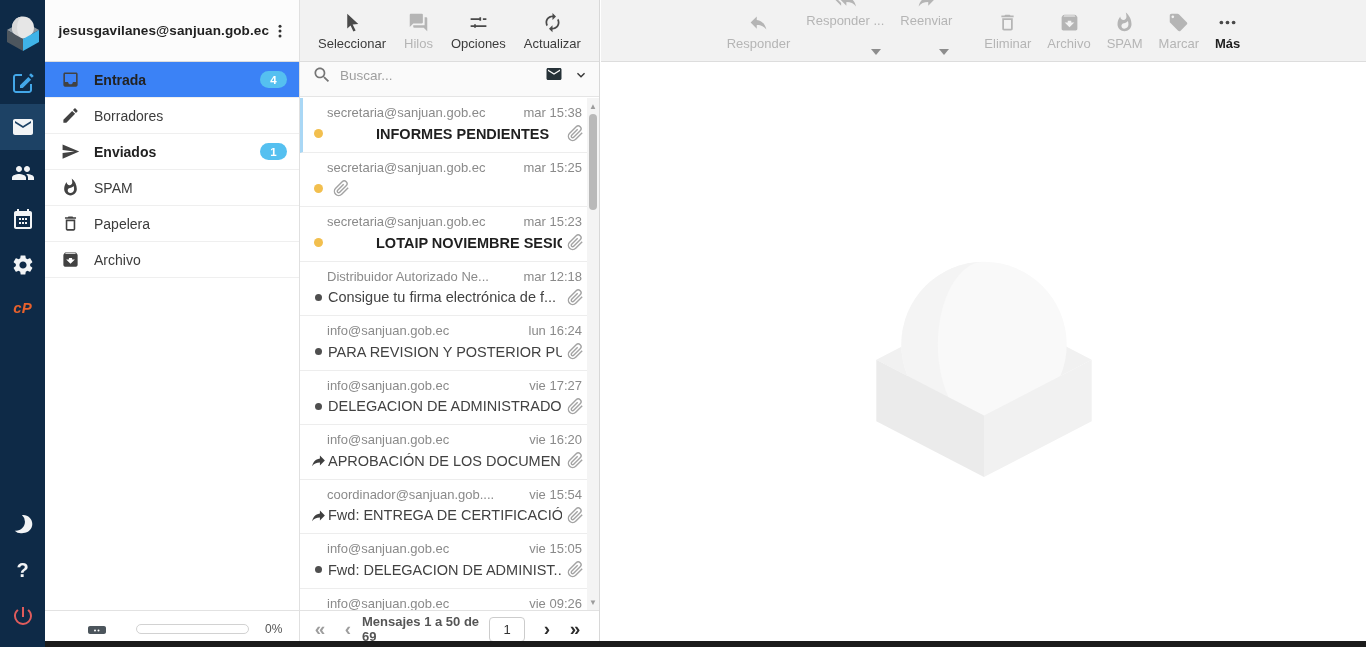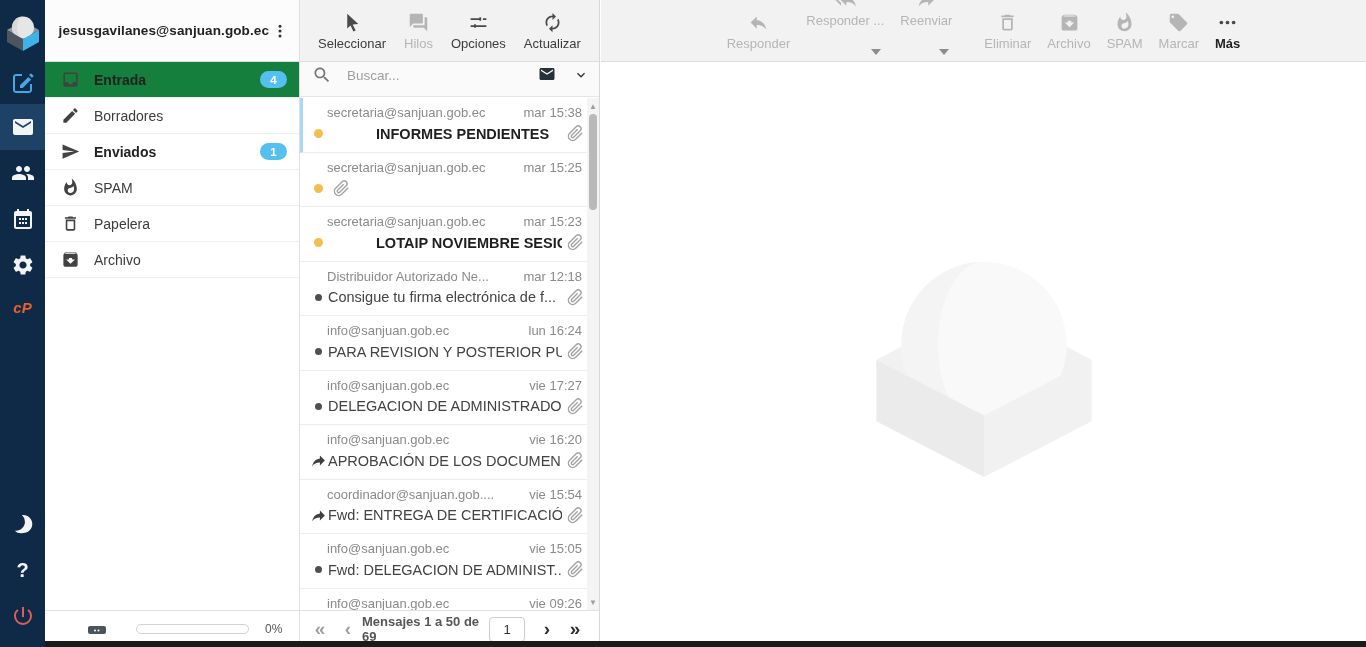--- a/index.html
+++ b/index.html
@@ -21,38 +21,38 @@
   .folder-pane { position:absolute; left:45px; top:0; width:255px; height:647px; background:#fff; border-right:1px solid #e0e0e0; }
   .account-header { height:62px; background:#fcfcfc; border-bottom:1px solid #ddd; display:flex; align-items:center; justify-content:flex-end; padding:0 8px 0 10px; }
   .account-email { font-size:13.5px; font-weight:bold; color:#222; letter-spacing:.1px; }
   .kebab { width:22px; height:26px; display:flex; align-items:center; justify-content:center; color:#333; cursor:pointer; }
   .kebab svg { width:18px; height:18px; fill:currentColor; }
   .folders { }
   .folder-row { height:36px; display:flex; align-items:center; padding:0 12px 0 14px; border-bottom:1px solid #efefef; color:#3c3c3c; cursor:pointer; }
   .folder-row .f-icon { width:22px; height:22px; margin-right:13px; color:#424242; flex:none; display:flex; align-items:center; justify-content:center; }
   .folder-row .f-icon svg { width:19px; height:19px; fill:currentColor; }
   .folder-row .f-label { flex:1; font-size:14px; color:#3c3c3c; white-space:nowrap; }
-  .folder-row.selected { background:#15803d; }
+  .folder-row.selected { background:#3b82f6; }
   .folder-row.bold .f-label { font-weight:bold; color:#222; }
   .badge { min-width:27px; height:17px; border-radius:9px; background:#55c0f0; color:#fff; font-size:11.5px; font-weight:bold; display:flex; align-items:center; justify-content:center; padding:0 7px; }
   .storage-bar { position:absolute; left:0; bottom:0; width:100%; height:37px; border-top:1px solid #e2e2e2; display:flex; align-items:center; padding-left:40px; background:#fff; }
   .drive-icon { color:#4c555c; width:24px; height:24px; }
   .drive-icon svg { width:24px; height:24px; fill:currentColor; }
   .quota-pill { width:113px; height:10px; border:1px solid #d2d2d2; border-radius:5px; background:#fff; margin-left:27px; }
   .quota-text { font-size:12px; color:#555; margin-left:16px; }
 
   
   .list-pane { position:absolute; left:300px; top:0; width:300px; height:647px; background:#fff; border-right:1px solid #d8d8d8; }
   .list-toolbar { height:62px; background:#f2f2f2; border-bottom:1px solid #ddd; display:flex; align-items:center; justify-content:center; gap:10px; }
   .tb-btn { display:flex; flex-direction:column; align-items:center; justify-content:flex-start; gap:3px; padding:4px 4px; color:#3c3c3c; cursor:pointer; }
   .tb-btn .tb-ic { color:#4a4a4a; height:22px; display:flex; align-items:flex-end; }
   .tb-btn svg { width:21px; height:21px; fill:currentColor; }
   .tb-btn .tb-label { font-size:13px; white-space:nowrap; }
   .tb-btn.disabled, .tb-btn.disabled .tb-ic { color:#b5b5b5; }
-  .search-row { height:35px; background:#fafafa; border-bottom:1px solid #e5e5e5; display:flex; align-items:center; padding:0 10px 8px 12px;gap:7px; }
+  .search-row { height:35px; background:#fafafa; border-bottom:1px solid #e5e5e5; display:flex; align-items:center; padding:0 10px 8px 12px; }
   .search-ic { color:#757575; width:20px; height:20px; margin-right:8px; flex:none; }
   .search-ic svg { width:20px; height:20px; fill:currentColor; }
   .search-input { flex:1; border:none; outline:none; background:transparent; font-size:13.5px; color:#444; font-family:"Liberation Sans", sans-serif; min-width:0; }
   .search-input::placeholder { color:#9e9e9e; }
   .src-env { color:#263238; width:24px; height:20px; margin:0 6px 0 4px; flex:none; }
   .src-env svg { width:22px; height:18px; fill:currentColor; }
   .src-chev { color:#333; width:16px; height:16px; flex:none; }
   .src-chev svg { width:16px; height:16px; fill:currentColor; }
 
   .msg-list { position:absolute; top:98px; left:0; width:288px; height:512px; overflow:hidden; background:#fff; }

